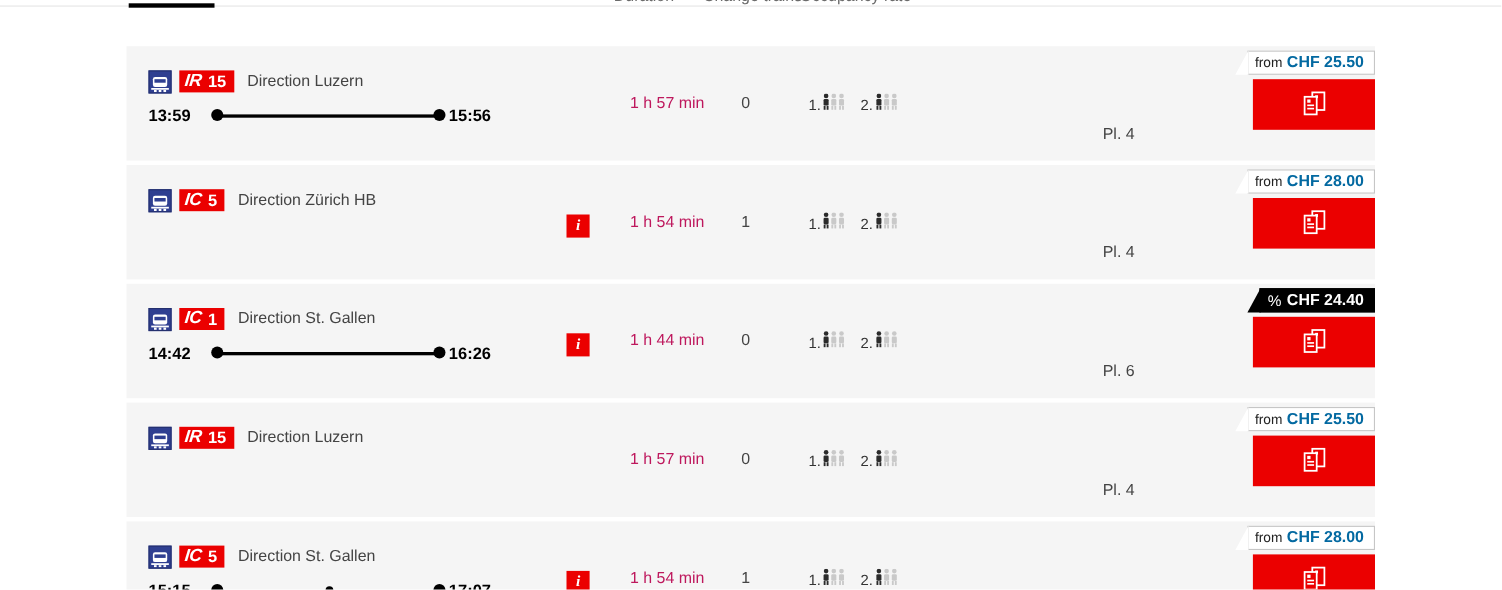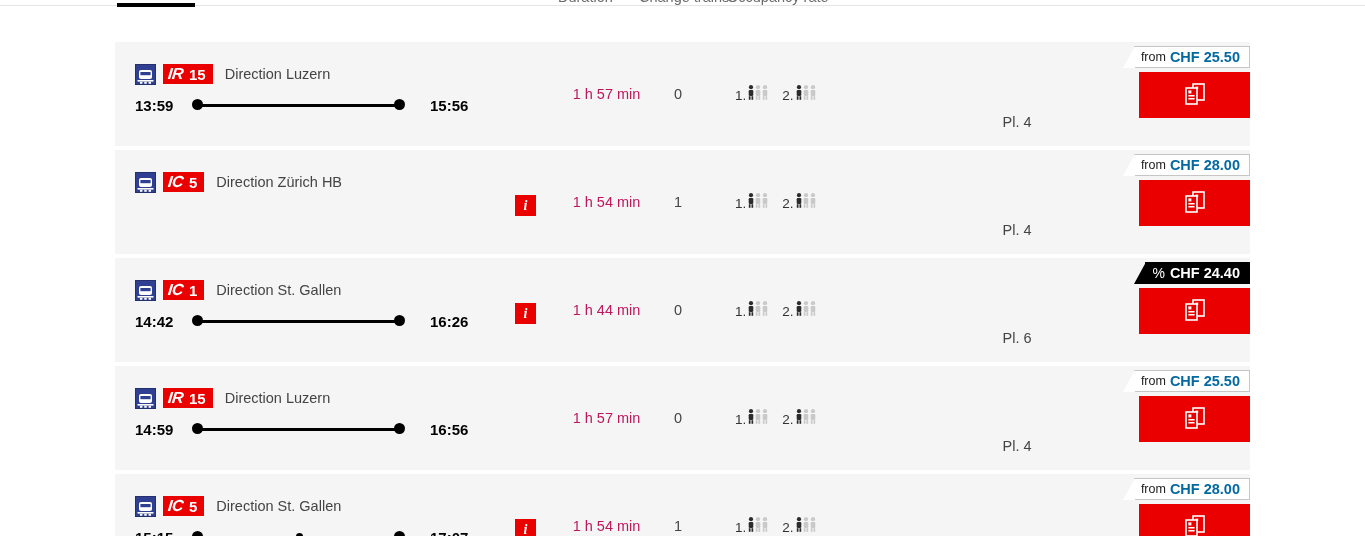--- a/index.html
+++ b/index.html
@@ -81,21 +81,21 @@
     font-size: 14.5px;
     white-space: nowrap;
   }
 
   .timeline {
     display: flex; align-items: center;
     margin-top: 12px;
     height: 18px;
   }
   .t-time { font-size: 15px; font-weight: bold; color: #000; width: 46px; }
-  .t-time.arr { width: auto; margin-left: 25px; }
+  .t-time.arr { width: auto; margin-left: 3px; }
 
   .t-track {
     position: relative;
     height: 12px;
     width: 213px;
     margin-left: 11px;
     display: flex; align-items: center;
   }
   .t-bar { position: absolute; left: 4px; right: 4px; height: 3px; background: #000; top: 4.5px; }
   .t-dot {
@@ -496,29 +496,20 @@
                 <rect x="7.3" y="12.8" width="2.4" height="2" fill="#ffffff"></rect>
                 <rect x="11.6" y="12.8" width="2.4" height="2" fill="#ffffff"></rect>
               </svg>
             </span>
             <span class="line-badge">
               <span class="cat">IR</span>
               <span class="num">15</span>
             </span>
             <span class="direction">Direction Luzern</span>
           </div>
-          <div class="timeline">
-            <span class="t-time dep">14:59</span>
-            <span class="t-track">
-              <span class="t-bar"></span>
-              <span class="t-dot start"></span>
-              <span class="t-dot end"></span>
-            </span>
-            <span class="t-time arr">16:56</span>
-          </div>
         </div>
         <div class="duration">1 h 57 min</div>
         <div class="changes">0</div>
         <div class="occupancy">
           <div class="occ-group">
             <span class="lbl">1.</span>
             <span class="occ-people">
               <span><svg width="6" height="15" viewBox="0 0 6 15">
                   <circle cx="3" cy="2.2" r="2.1" fill="#2b2b2b"></circle>
                   <rect x="0.7" y="5" width="4.6" height="6" rx="1.2" fill="#2b2b2b"></rect>

